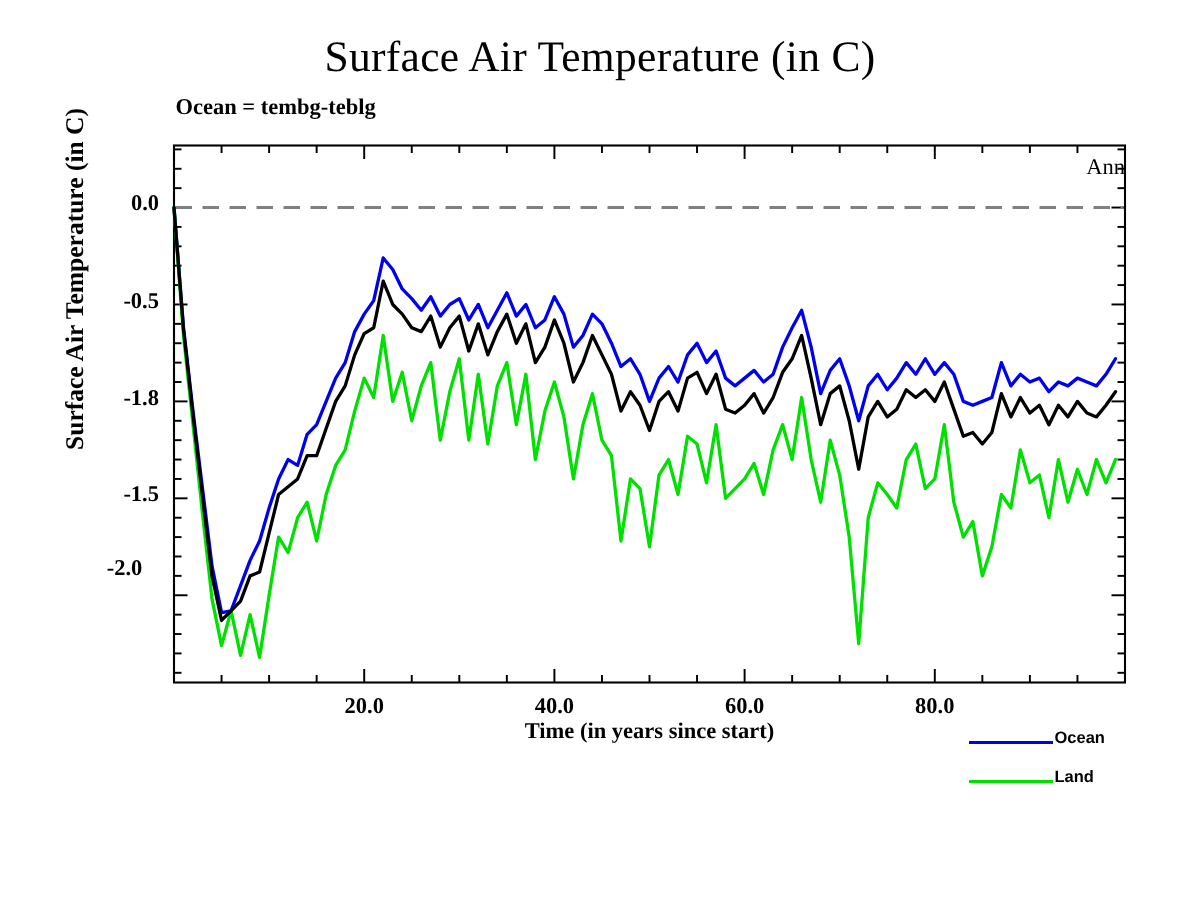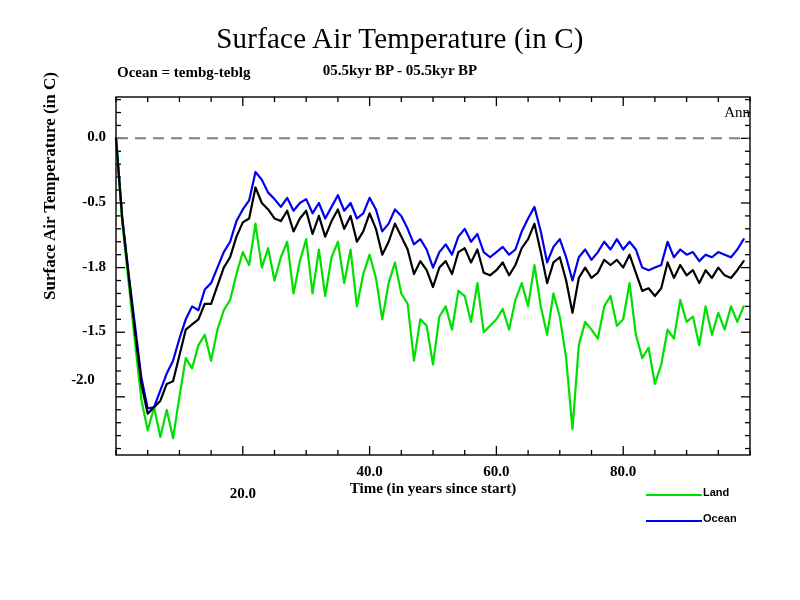--- a/index.html
+++ b/index.html
@@ -47,21 +47,20 @@
   .legend-line.allsurf{border-top-color:#000000;}
   .legend-text{position:absolute;left:57px;top:2px;font-size:11px;
     font-family:"Liberation Sans", sans-serif;font-weight:bold;}
 </style>
 </head>
 <body>
 
 <div id="root">
 
   <div class="title">Surface Air Temperature (in C)</div>
-  <div class="subtitle">05.5kyr BP - 05.5kyr BP</div>
   <div class="expt">Ocean = tembg-teblg</div>
   <div class="ann">Ann</div>
 
   <div class="ylabel">Surface Air Temperature (in C)</div>
   <div class="xlabel">Time (in years since start)</div>
 
   <svg class="plotsvg" width="800" height="600">
     <g id="axis-layer">
         <rect x="116" y="97" width="634" height="358" fill="none" stroke="#000000" stroke-width="1.4"></rect>
         <line x1="116" y1="448.5379061371841" x2="121" y2="448.5379061371841" stroke="#000000" stroke-width="1.3"></line>
@@ -174,30 +173,30 @@
   </svg>
 
   <div id="ytick-labels">
       <div class="ytick-label" style="left: 60px; top: 128.357px;">0.0</div>
       <div class="ytick-label" style="left: 60px; top: 192.978px;">-0.5</div>
       <div class="ytick-label" style="left: 60px; top: 257.599px;">-1.8</div>
       <div class="ytick-label" style="left: 60px; top: 322.22px;">-1.5</div>
       <div class="ytick-label" style="left: 60px; top: 371px; text-align: center;">-2.0</div>
     </div>
   <div id="xtick-labels">
-      <div class="xtick-label" style="left: 212.8px; top: 485px;">20.0</div>
+      <div class="xtick-label" style="left: 212.8px; top: 463px;">20.0</div>
       <div class="xtick-label" style="left: 339.6px; top: 463px;">40.0</div>
       <div class="xtick-label" style="left: 466.4px; top: 463px;">60.0</div>
       <div class="xtick-label" style="left: 593.2px; top: 463px;">80.0</div>
     </div>
 
   <div class="legend">
     <div class="legend-row">
+      <span class="legend-line ocean"></span>
+      <span class="legend-text">Ocean</span>
+    </div>
+    <div class="legend-row">
       <span class="legend-line land"></span>
       <span class="legend-text">Land</span>
     </div>
-    <div class="legend-row">
-      <span class="legend-line ocean"></span>
-      <span class="legend-text">Ocean</span>
-    </div>
   </div>
 
 </div>
 
 </body></html>

